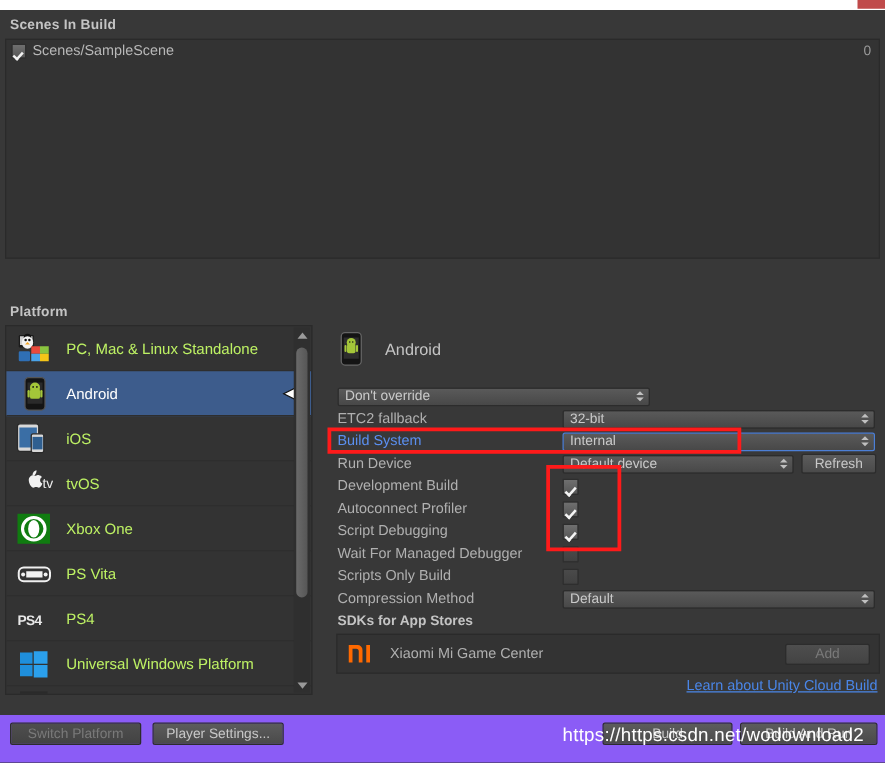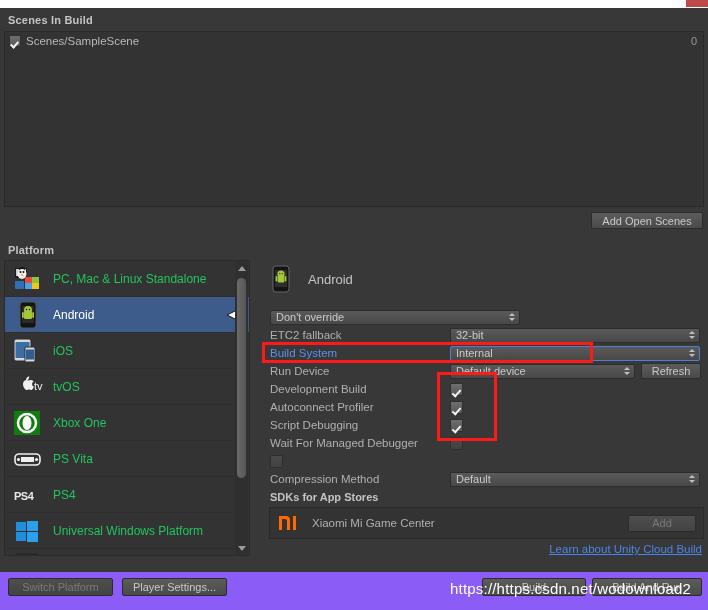--- a/index.html
+++ b/index.html
@@ -121,21 +121,21 @@
     height: 36px;
     display: flex; align-items: center;
     border-bottom: 1px solid #2e2e2e;
     box-sizing: border-box;
     padding-left: 8px;
   }
   .plat-row.sel { background: #3d5c8c; }
   .plat-row.sel .plat-label { color: #ffffff; }
   .plat-label {
     font-size: 12px;
-    color: #22c55e;
+    color: #bef264;
     margin-left: 10px;
   }
   .plat-ico {
     width: 30px; height: 28px;
     flex: 0 0 auto;
     position: relative;
   }
   .unity-badge {
     position: absolute;
     right: 8px; top: 50%;
@@ -338,21 +338,20 @@
   <div class="sect-head" style="left:8px; top:14px;">Scenes In Build</div>
 
   <div class="scenes-box">
     <div class="scene-row">
       <div class="scene-check on"></div>
       <span class="scene-name">Scenes/SampleScene</span>
     </div>
     <div class="scene-idx">0</div>
   </div>
 
-  <div class="btn add-open">Add Open Scenes</div>
 
   <div class="sect-head" style="left:8px; top:244px;">Platform</div>
 
   <div class="plat-box">
 
     <div class="plat-row">
       <div class="plat-ico">
         <svg width="30" height="28" viewBox="0 0 30 28">
           <rect x="2" y="3" width="12" height="10" rx="1" fill="#1b1b1b"></rect>
           <rect x="3" y="4" width="10" height="7" fill="#cfcfcf"></rect>
@@ -558,20 +557,21 @@
       <span class="field-label">Script Debugging</span>
       <div class="chk on"></div>
     </div>
 
     <div class="field-row" style="top:174px;">
       <span class="field-label" style="width:180px;">Wait For Managed Debugger</span>
       <div class="chk off"></div>
     </div>
 
     <div class="field-row" style="top:192px;">
+      <span class="field-label">Scripts Only Build</span>
       <div class="chk off"></div>
     </div>
 
     <div class="field-row" style="top:210px;">
       <span class="field-label">Compression Method</span>
       <div class="dropdown" style="width:250px;">
         <span>Default</span>
         <span class="dd-arrows">
           <span class="dd-t u"></span>
             <span class="dd-t d"></span>

